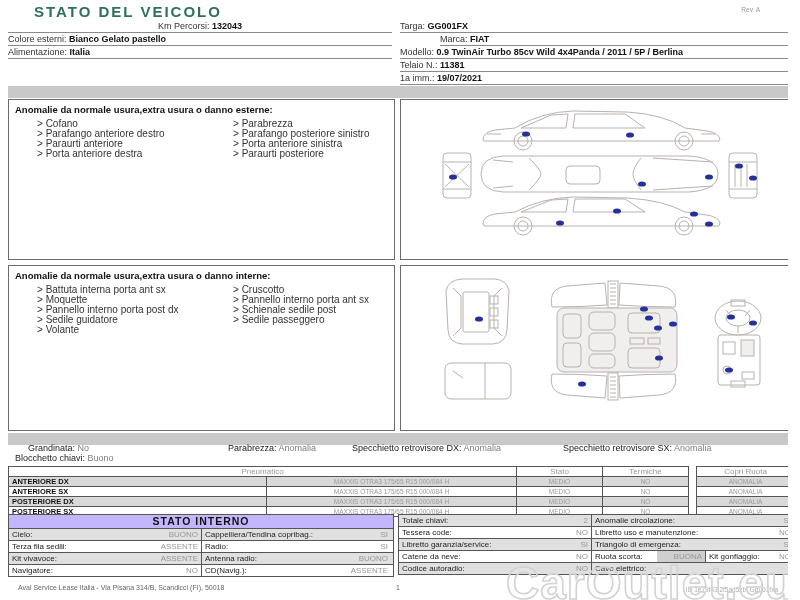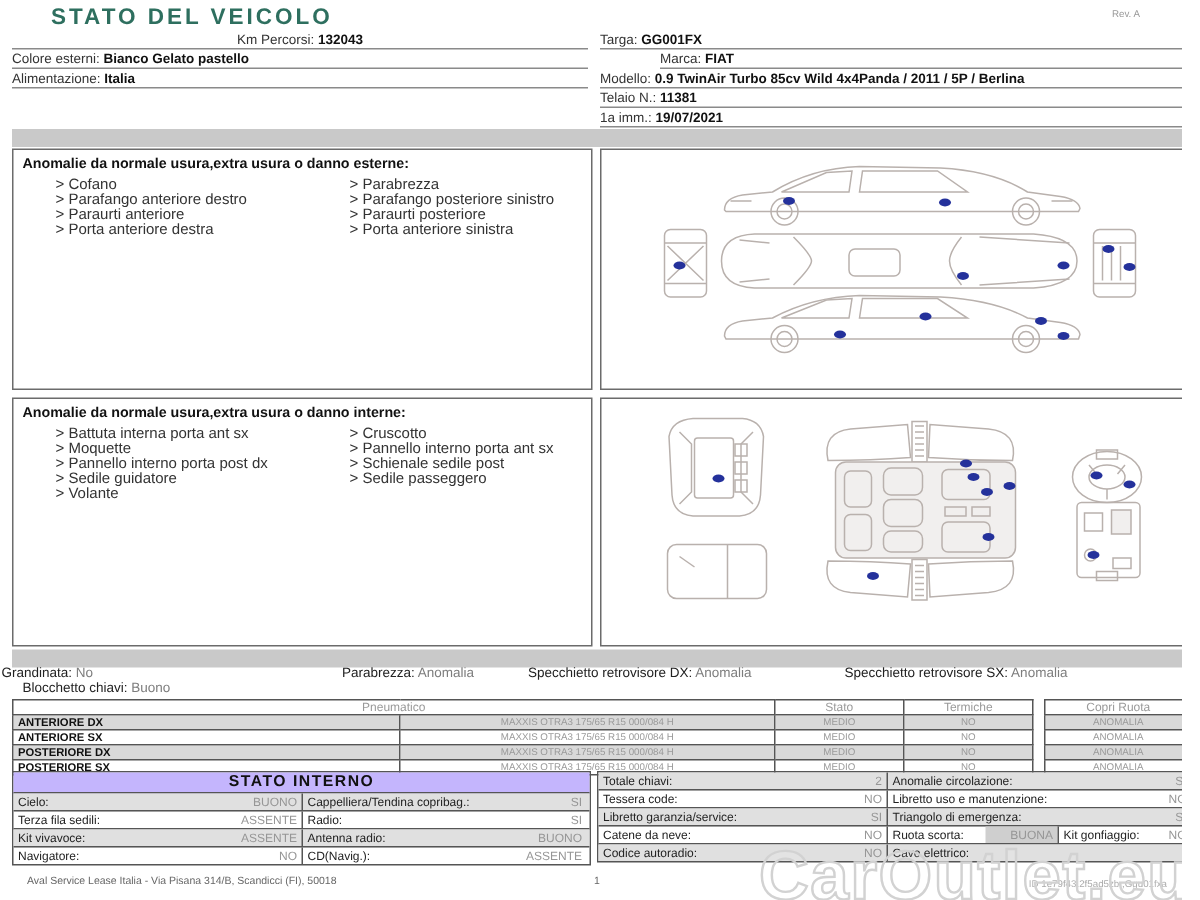--- a/index.html
+++ b/index.html
@@ -98,22 +98,22 @@
     <div class="list-cols">
       <div class="list-col">
         <div class="li">Cofano</div>
         <div class="li">Parafango anteriore destro</div>
         <div class="li">Paraurti anteriore</div>
         <div class="li">Porta anteriore destra</div>
       </div>
       <div class="list-col">
         <div class="li">Parabrezza</div>
         <div class="li">Parafango posteriore sinistro</div>
+        <div class="li">Porta anteriore sinistra</div>
         <div class="li">Paraurti posteriore</div>
-        <div class="li">Porta anteriore sinistra</div>
       </div>
     </div>
   </div>
 
   <div class="box" style="left:400px;top:99px;width:394px;height:159px;">
     <svg width="394" height="159" viewBox="0 0 394 159">
 
       <path class="ln" d="M82,40 Q82,32 94,30 L114,28 Q140,12 172,11 L226,12 Q262,14 284,28 L306,31 Q318,33 319,39 L318,41 L83,41 Z"></path>
       <path class="ln" d="M120,28 L150,15 L167,14 L165,28 Z"></path>
       <path class="ln" d="M172,28 L174,14 L224,14 L244,28 Z"></path>
@@ -238,21 +238,21 @@
       <ellipse class="dot" cx="258" cy="92" rx="4" ry="2.6"></ellipse>
       <ellipse class="dot" cx="181" cy="118" rx="4" ry="2.6"></ellipse>
       <ellipse class="dot" cx="330" cy="51" rx="4" ry="2.6"></ellipse>
       <ellipse class="dot" cx="352" cy="57" rx="4" ry="2.6"></ellipse>
       <ellipse class="dot" cx="328" cy="104" rx="4" ry="2.6"></ellipse>
     </svg>
   </div>
 
   <div class="band" style="top:433px;"></div>
 
-  <div class="summary" style="left:1px;top:443px;">
+  <div class="summary" style="left:28px;top:443px;">
     <span class="lbl">Grandinata:</span>
     <span class="val">No</span>
   </div>
   <div class="summary" style="left:15px;top:453px;">
     <span class="lbl">Blocchetto chiavi:</span>
     <span class="val">Buono</span>
   </div>
   <div class="summary" style="left:228px;top:443px;">
     <span class="lbl">Parabrezza:</span>
     <span class="val">Anomalia</span>

